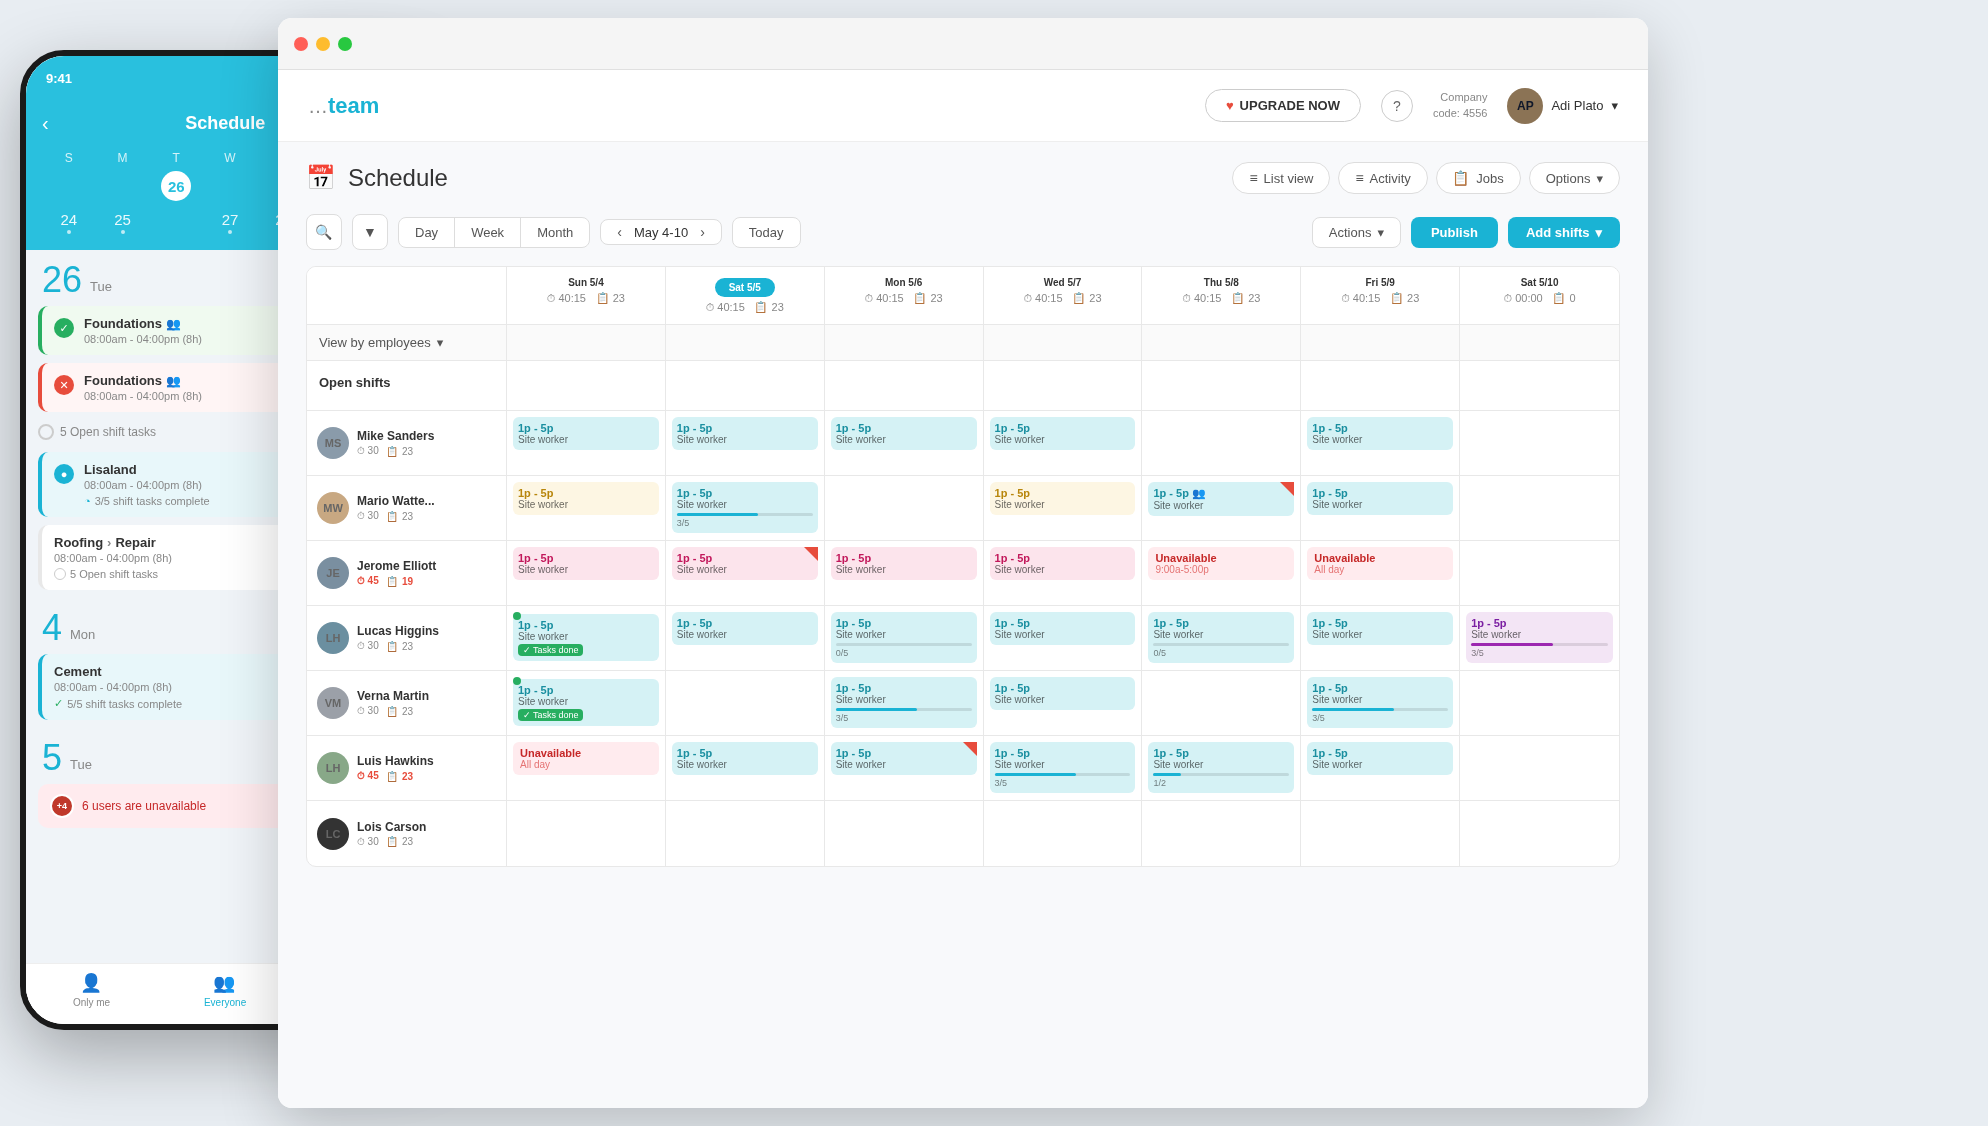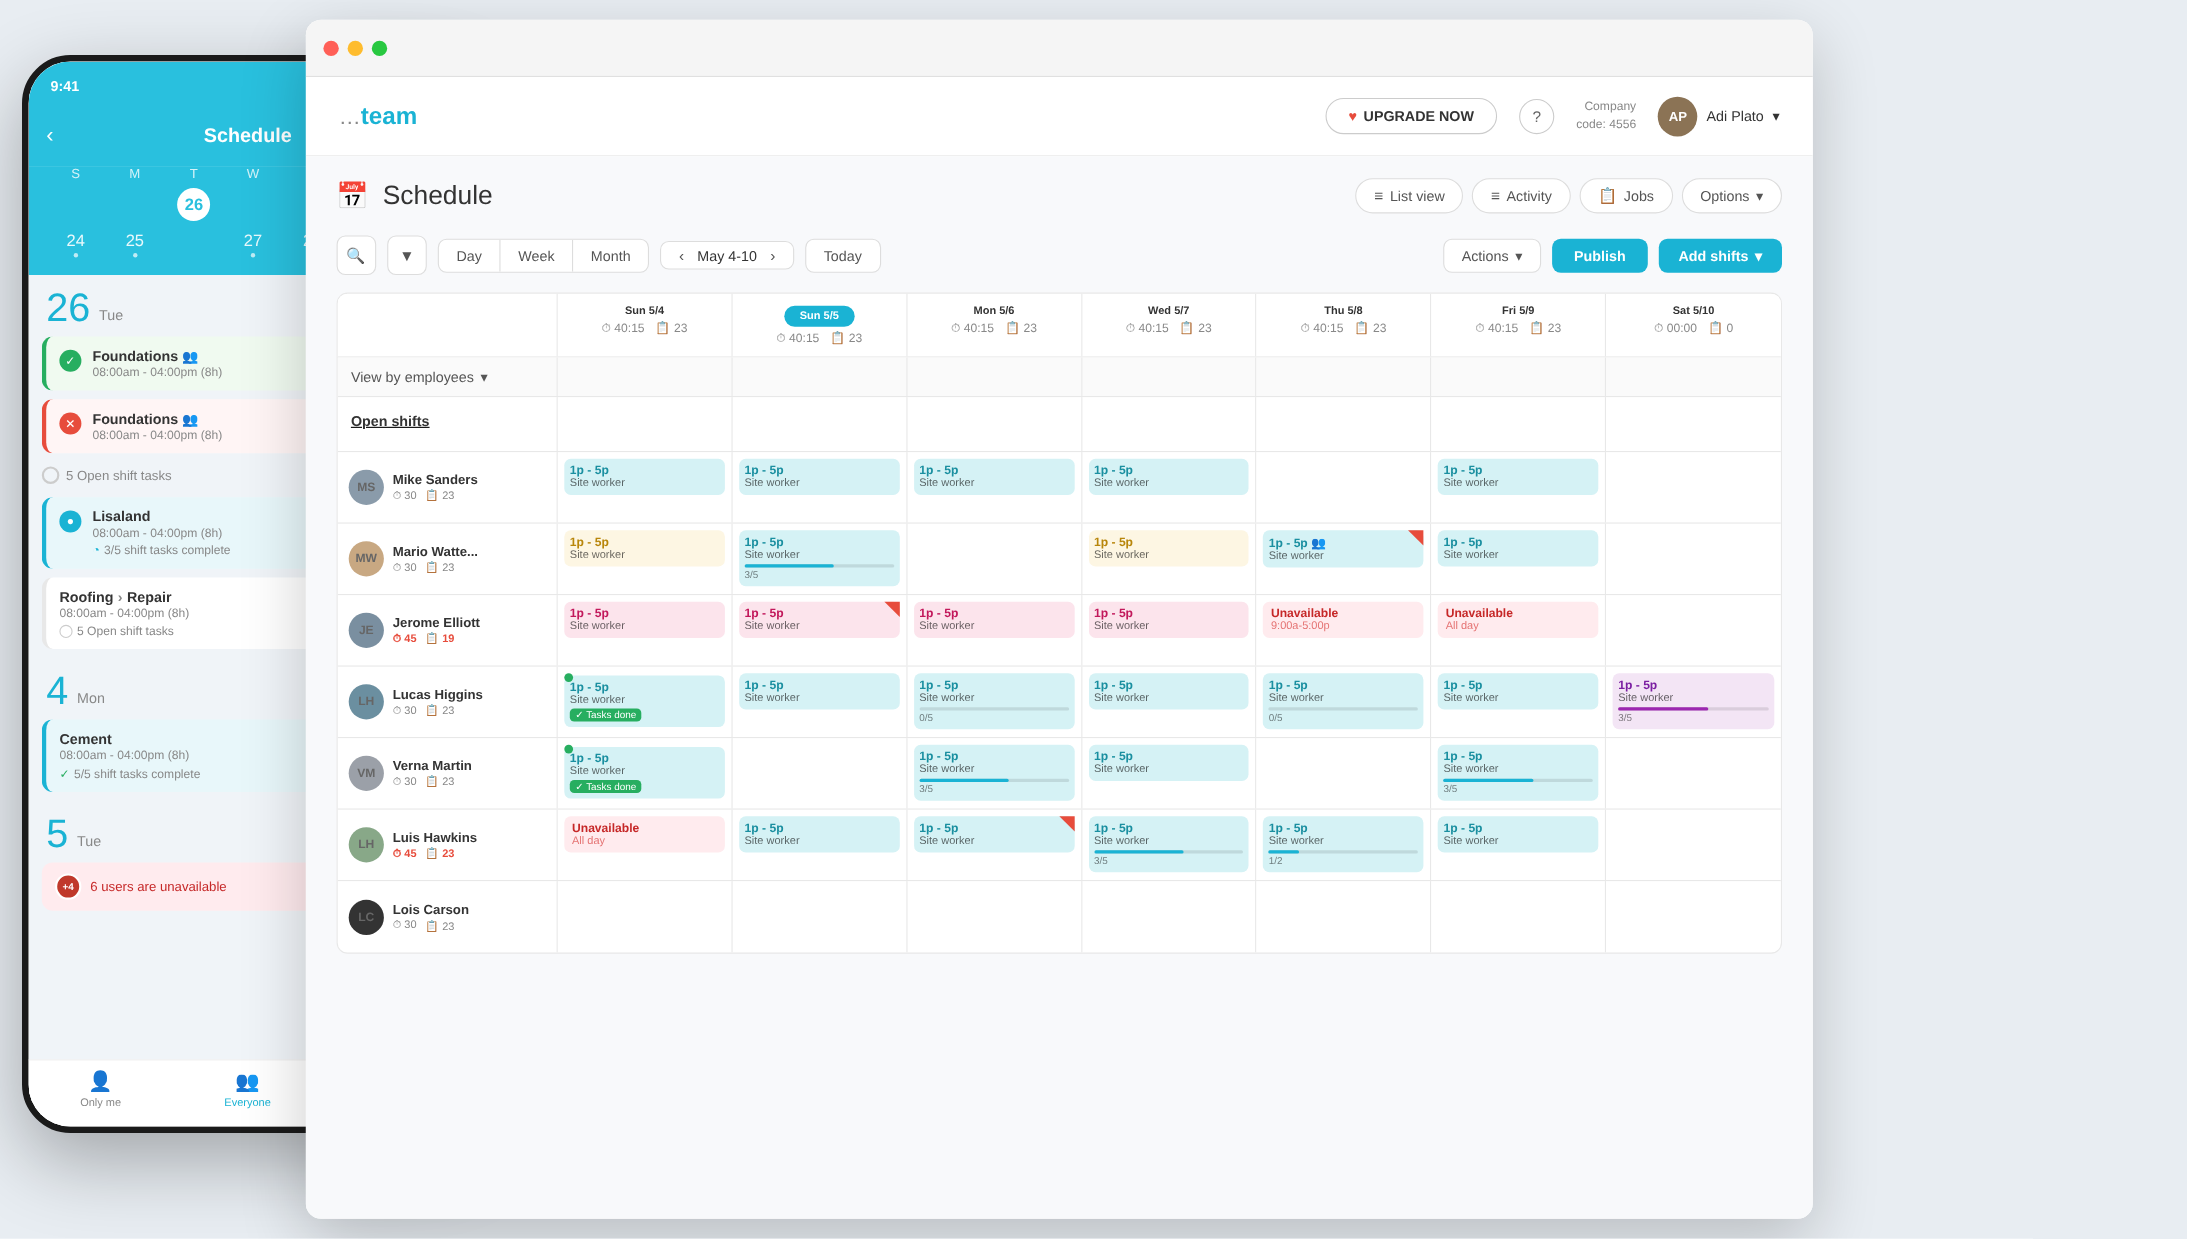--- a/index.html
+++ b/index.html
@@ -95,21 +95,21 @@
       font-size: 13px;
       color: #333;
     }
     .avatar-circle {
       width: 36px; height: 36px;
       border-radius: 50%;
       background: #8b7355;
       display: flex;
       align-items: center;
       justify-content: center;
-      color: #ffffff;
+      color: #0f172a;
       font-size: 12px;
       font-weight: 600;
     }
     .help-btn {
       width: 32px; height: 32px;
       border-radius: 50%;
       border: 1.5px solid #ccc;
       display: flex;
       align-items: center;
       justify-content: center;
@@ -331,21 +331,20 @@
       cursor: pointer;
     }
     .view-by-cell:last-child { border-right: none; }
 
     
     .open-shifts-row {
       display: grid;
       grid-template-columns: 200px repeat(7, 1fr);
       border-bottom: 1px solid #e8e8e8;
       min-height: 50px;
-      text-decoration: underline;
     }
     .open-shifts-label {
       padding: 14px 12px;
       font-size: 13px;
       font-weight: 600;
       color: #333;
       border-right: 1px solid #e8e8e8;
     }
     .open-shifts-cell {
       border-right: 1px solid #e8e8e8;
@@ -925,21 +924,21 @@
 
         <div class="grid-header-cell">
           <div class="day-label">Sun 5/4</div>
           <div class="day-meta">
             <span class="day-meta-item">⏱ 40:15</span>
             <span class="day-meta-item">📋 23</span>
           </div>
         </div>
 
         <div class="grid-header-cell">
-          <div class="day-label today">Sun 5/5</div>
+          <div class="day-label today">Sat 5/5</div>
           <div class="day-meta">
             <span class="day-meta-item">⏱ 40:15</span>
             <span class="day-meta-item">📋 23</span>
           </div>
         </div>
 
         <div class="grid-header-cell">
           <div class="day-label">Mon 5/6</div>
           <div class="day-meta">
             <span class="day-meta-item">⏱ 40:15</span>

